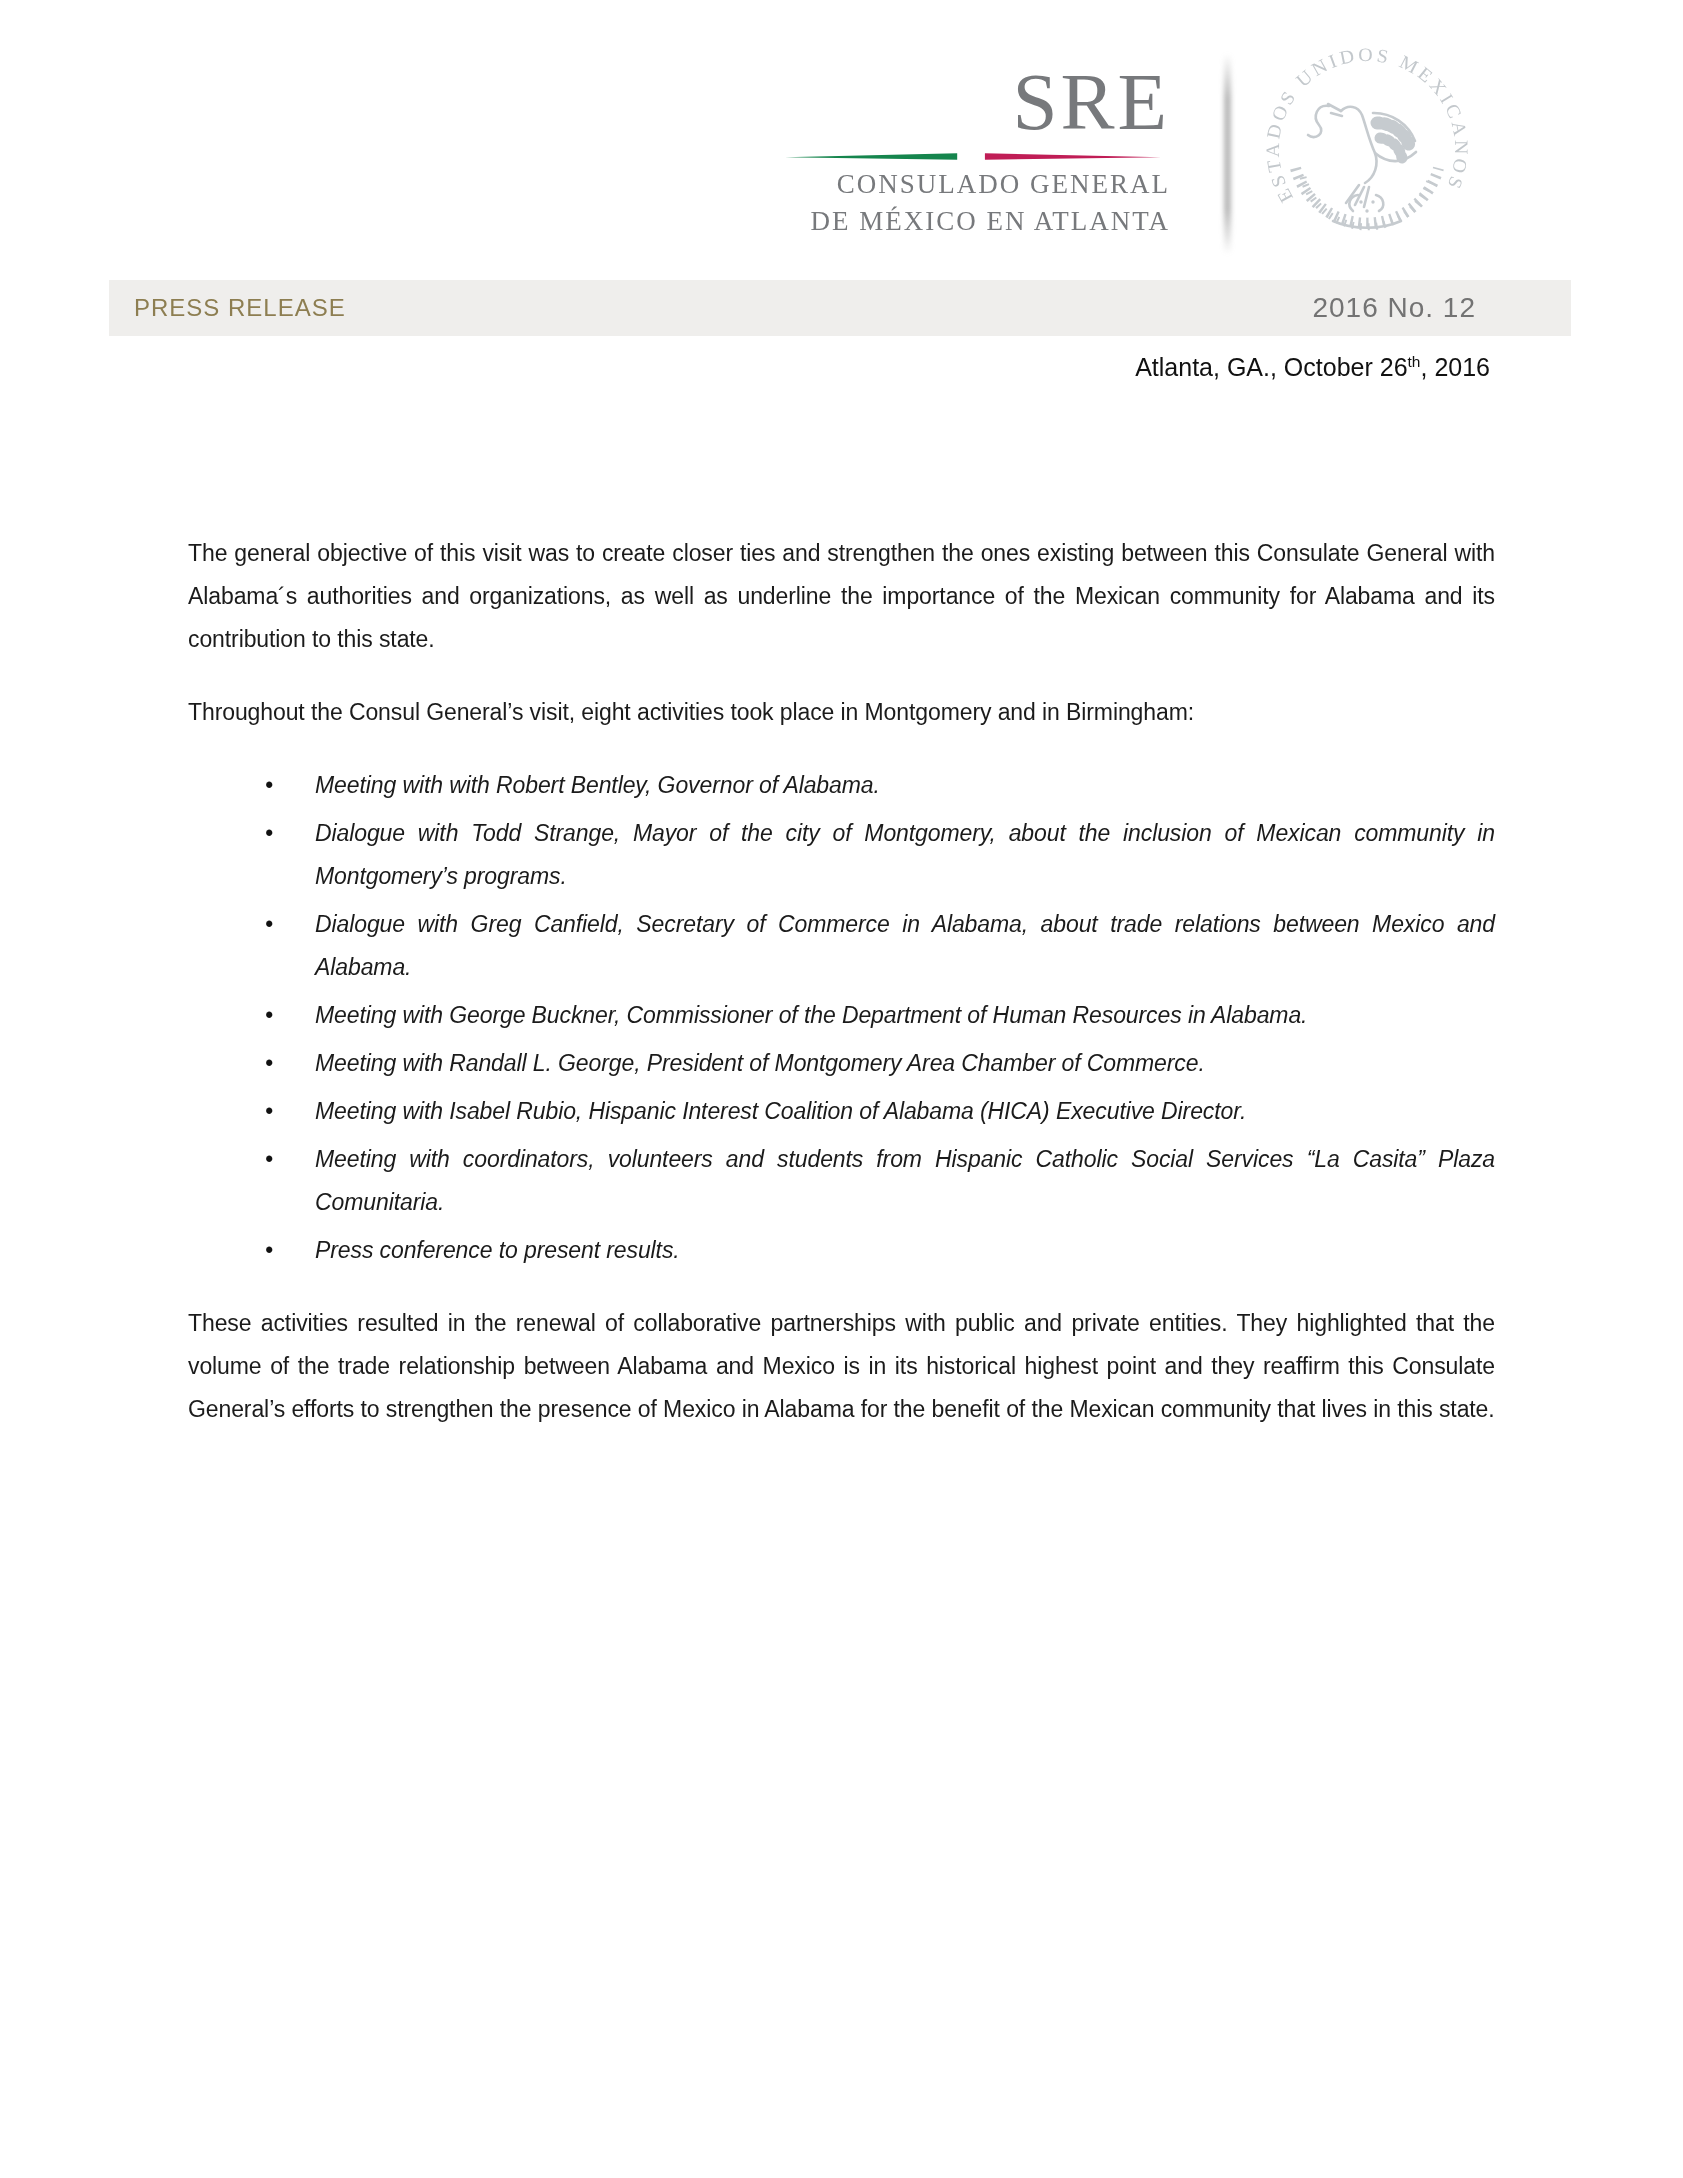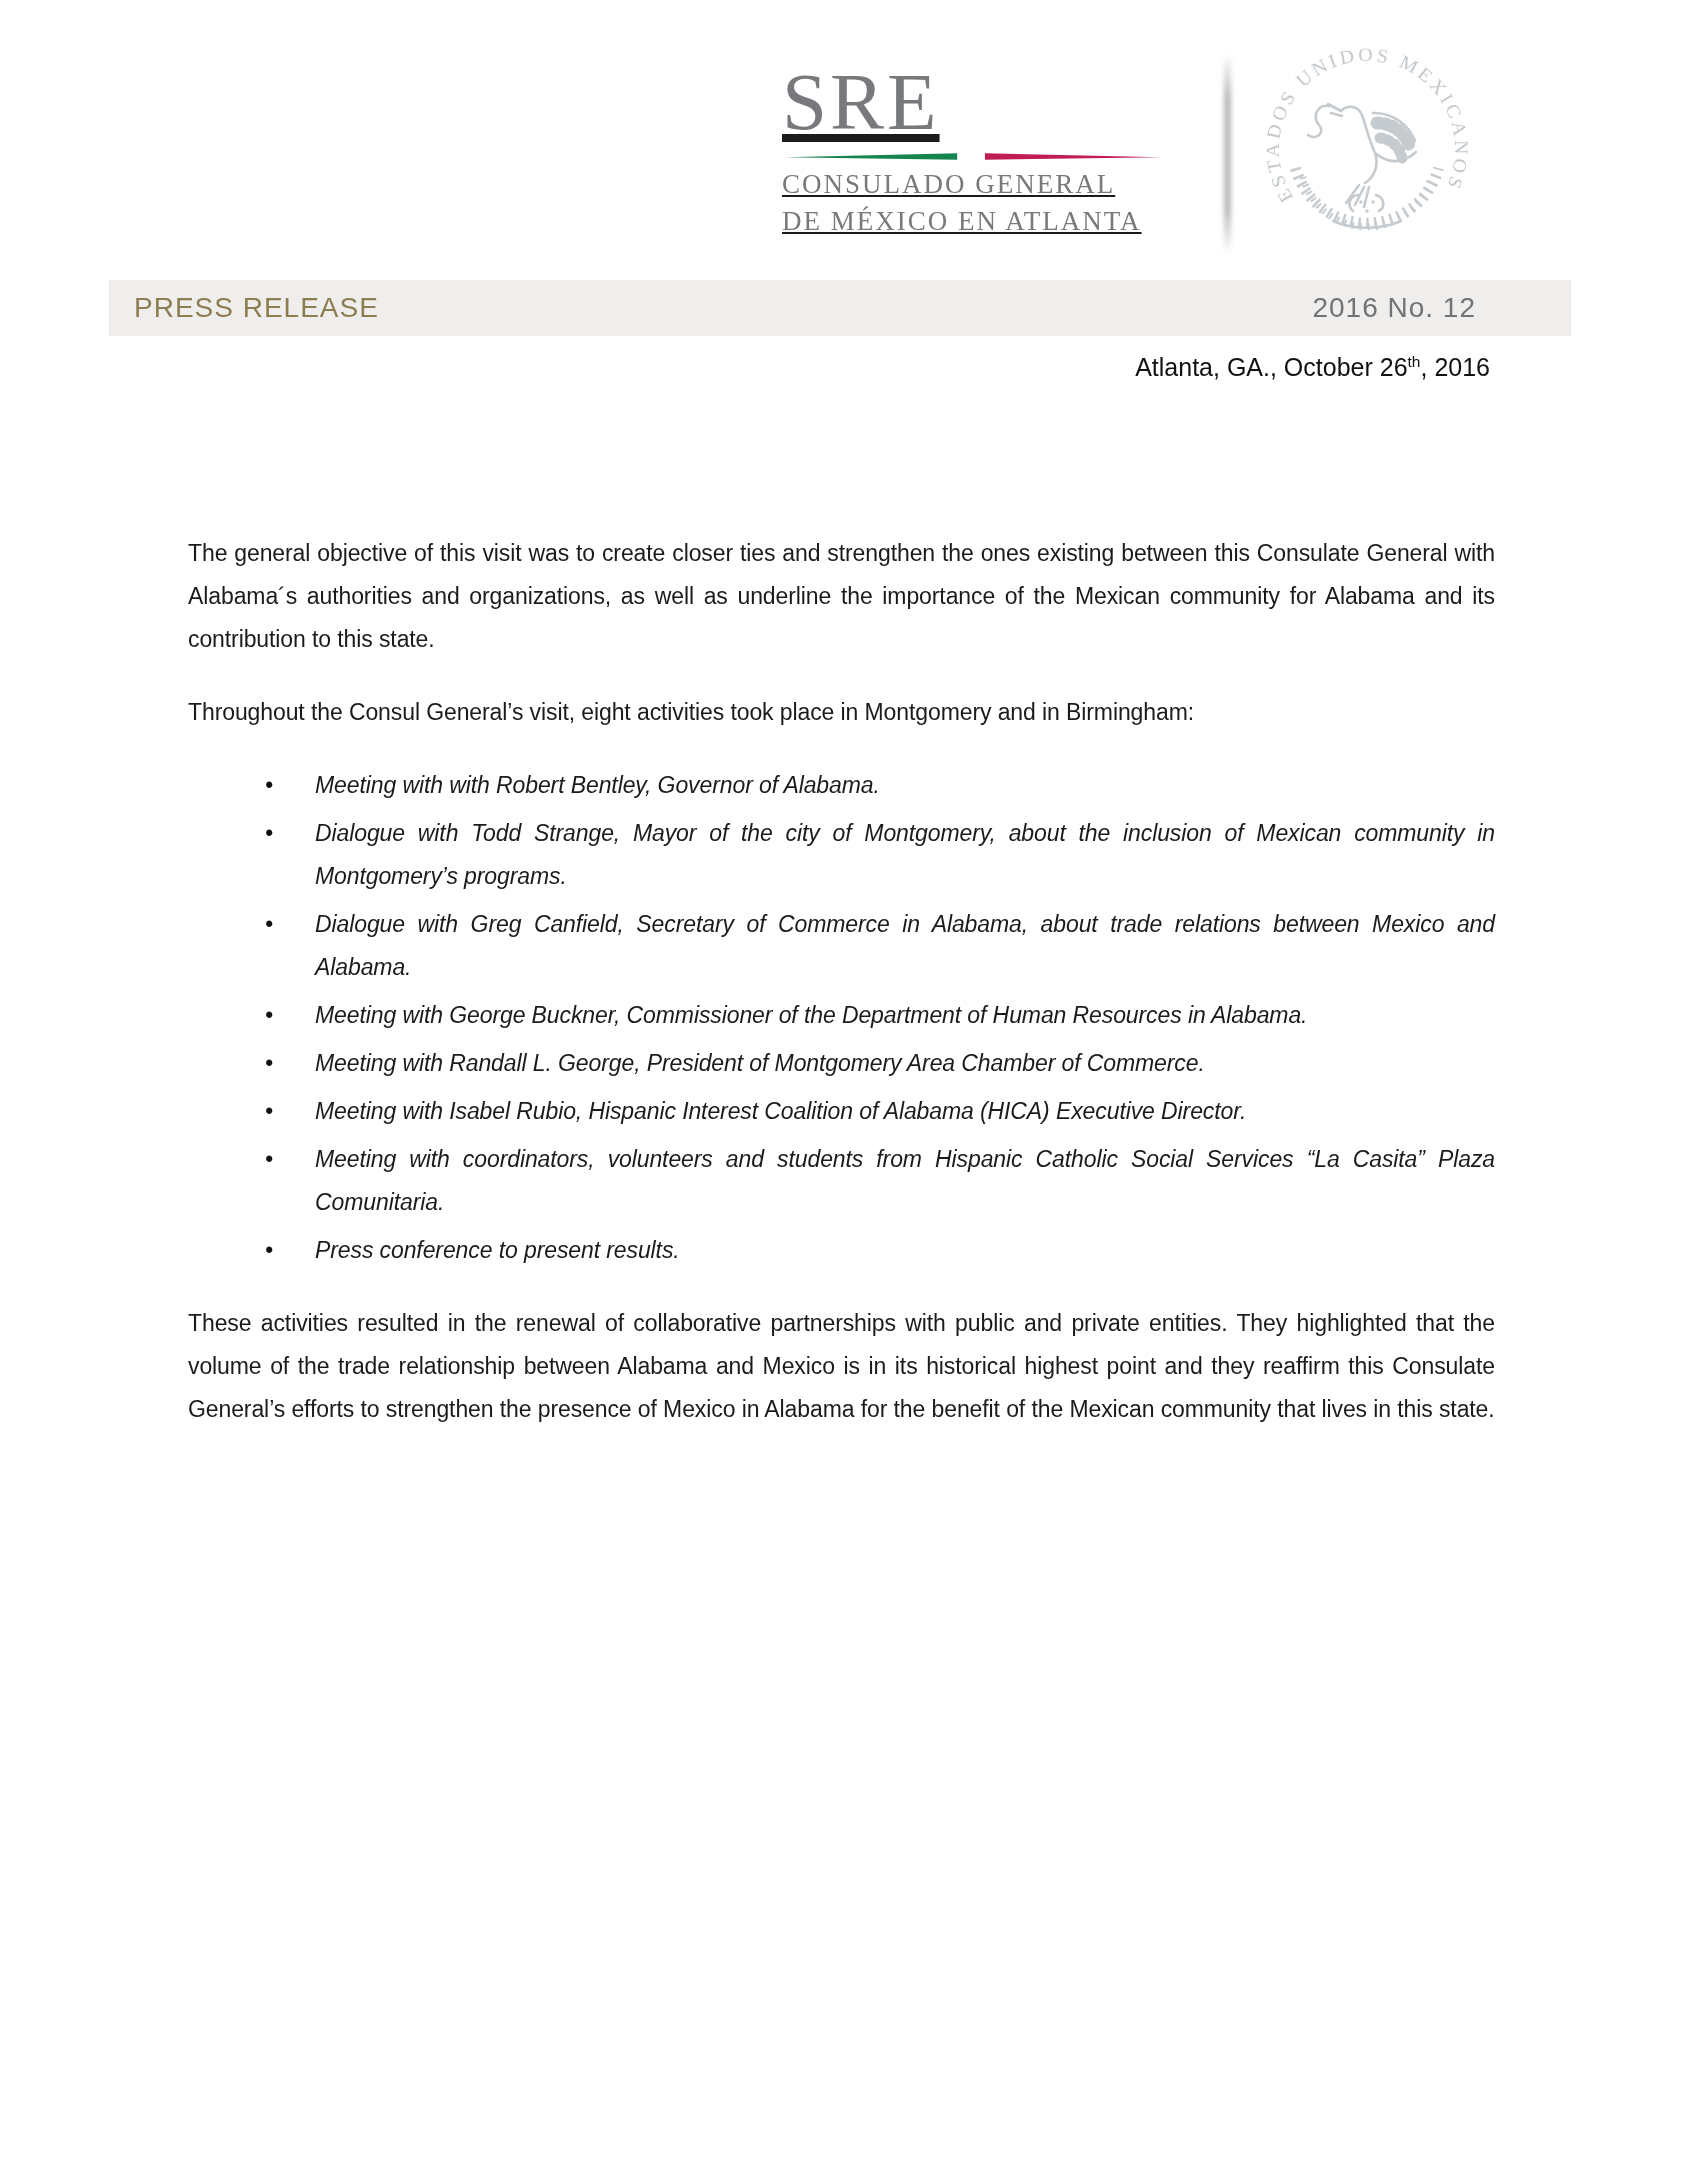--- a/index.html
+++ b/index.html
@@ -1,39 +1,39 @@
 <!DOCTYPE html>
 <html><head>
 <meta charset="utf-8">
 <style>
   html,body{margin:0;padding:0;background:#fff;}
   .page{position:relative;width:1683px;height:2178px;background:#ffffff;overflow:hidden;
         font-family:"Liberation Sans",sans-serif;color:#1b1b1b;}
 
   
   .letterhead{position:absolute;top:0;left:0;width:100%;height:277px;}
-  .logo-block{position:absolute;left:782px;top:57px;width:388px;text-align:left;text-decoration:underline;}
+  .logo-block{position:absolute;left:782px;top:57px;width:388px;text-align:right;}
   .sre-acronym{font-family:"Liberation Serif",serif;font-size:81px;line-height:91px;
                color:#77797c;letter-spacing:3px;font-weight:400;}
   .flag-lines{display:block;margin:2px auto 4px auto;}
   .org-name{font-family:"Liberation Serif",serif;font-size:27px;line-height:37px;
             color:#77797c;letter-spacing:2px;}
   .divider-soft{position:absolute;left:1224px;top:54px;width:7px;height:200px;
       background:linear-gradient(to bottom,rgba(130,130,130,0) 0%,rgba(125,125,125,.55) 22%,
                  rgba(125,125,125,.55) 78%,rgba(130,130,130,0) 100%);
       filter:blur(2.5px);}
   .seal{position:absolute;left:1263px;top:44px;width:208px;height:210px;}
   .seal svg{width:100%;height:100%;}
   .seal text{font-family:"Liberation Serif",serif;fill:#c3c8cc;}
 
   
   .banner{position:absolute;left:109px;top:280px;width:1462px;height:56px;background:#efeeec;
           display:flex;align-items:center;justify-content:space-between;box-sizing:border-box;
           padding-left:25px;padding-right:95px;}
-  .banner .left{font-size:28px;letter-spacing:1px;color:#8d7e51;}
+  .banner .left{font-size:24px;letter-spacing:1px;color:#8d7e51;}
   .banner .right{font-size:28px;letter-spacing:1px;color:#737373;}
 
   
   .dateline{position:absolute;right:193px;top:353px;font-size:25px;color:#111;}
   sup{font-size:0.62em;line-height:0;vertical-align:super;}
 
   .doc-title{position:absolute;left:0;top:469px;width:100%;text-align:center;
              font-size:25px;font-weight:bold;color:#5e2825;letter-spacing:-0.2px;}
 
   .bodycopy{position:absolute;left:188px;top:532px;width:1307px;font-size:23px;

